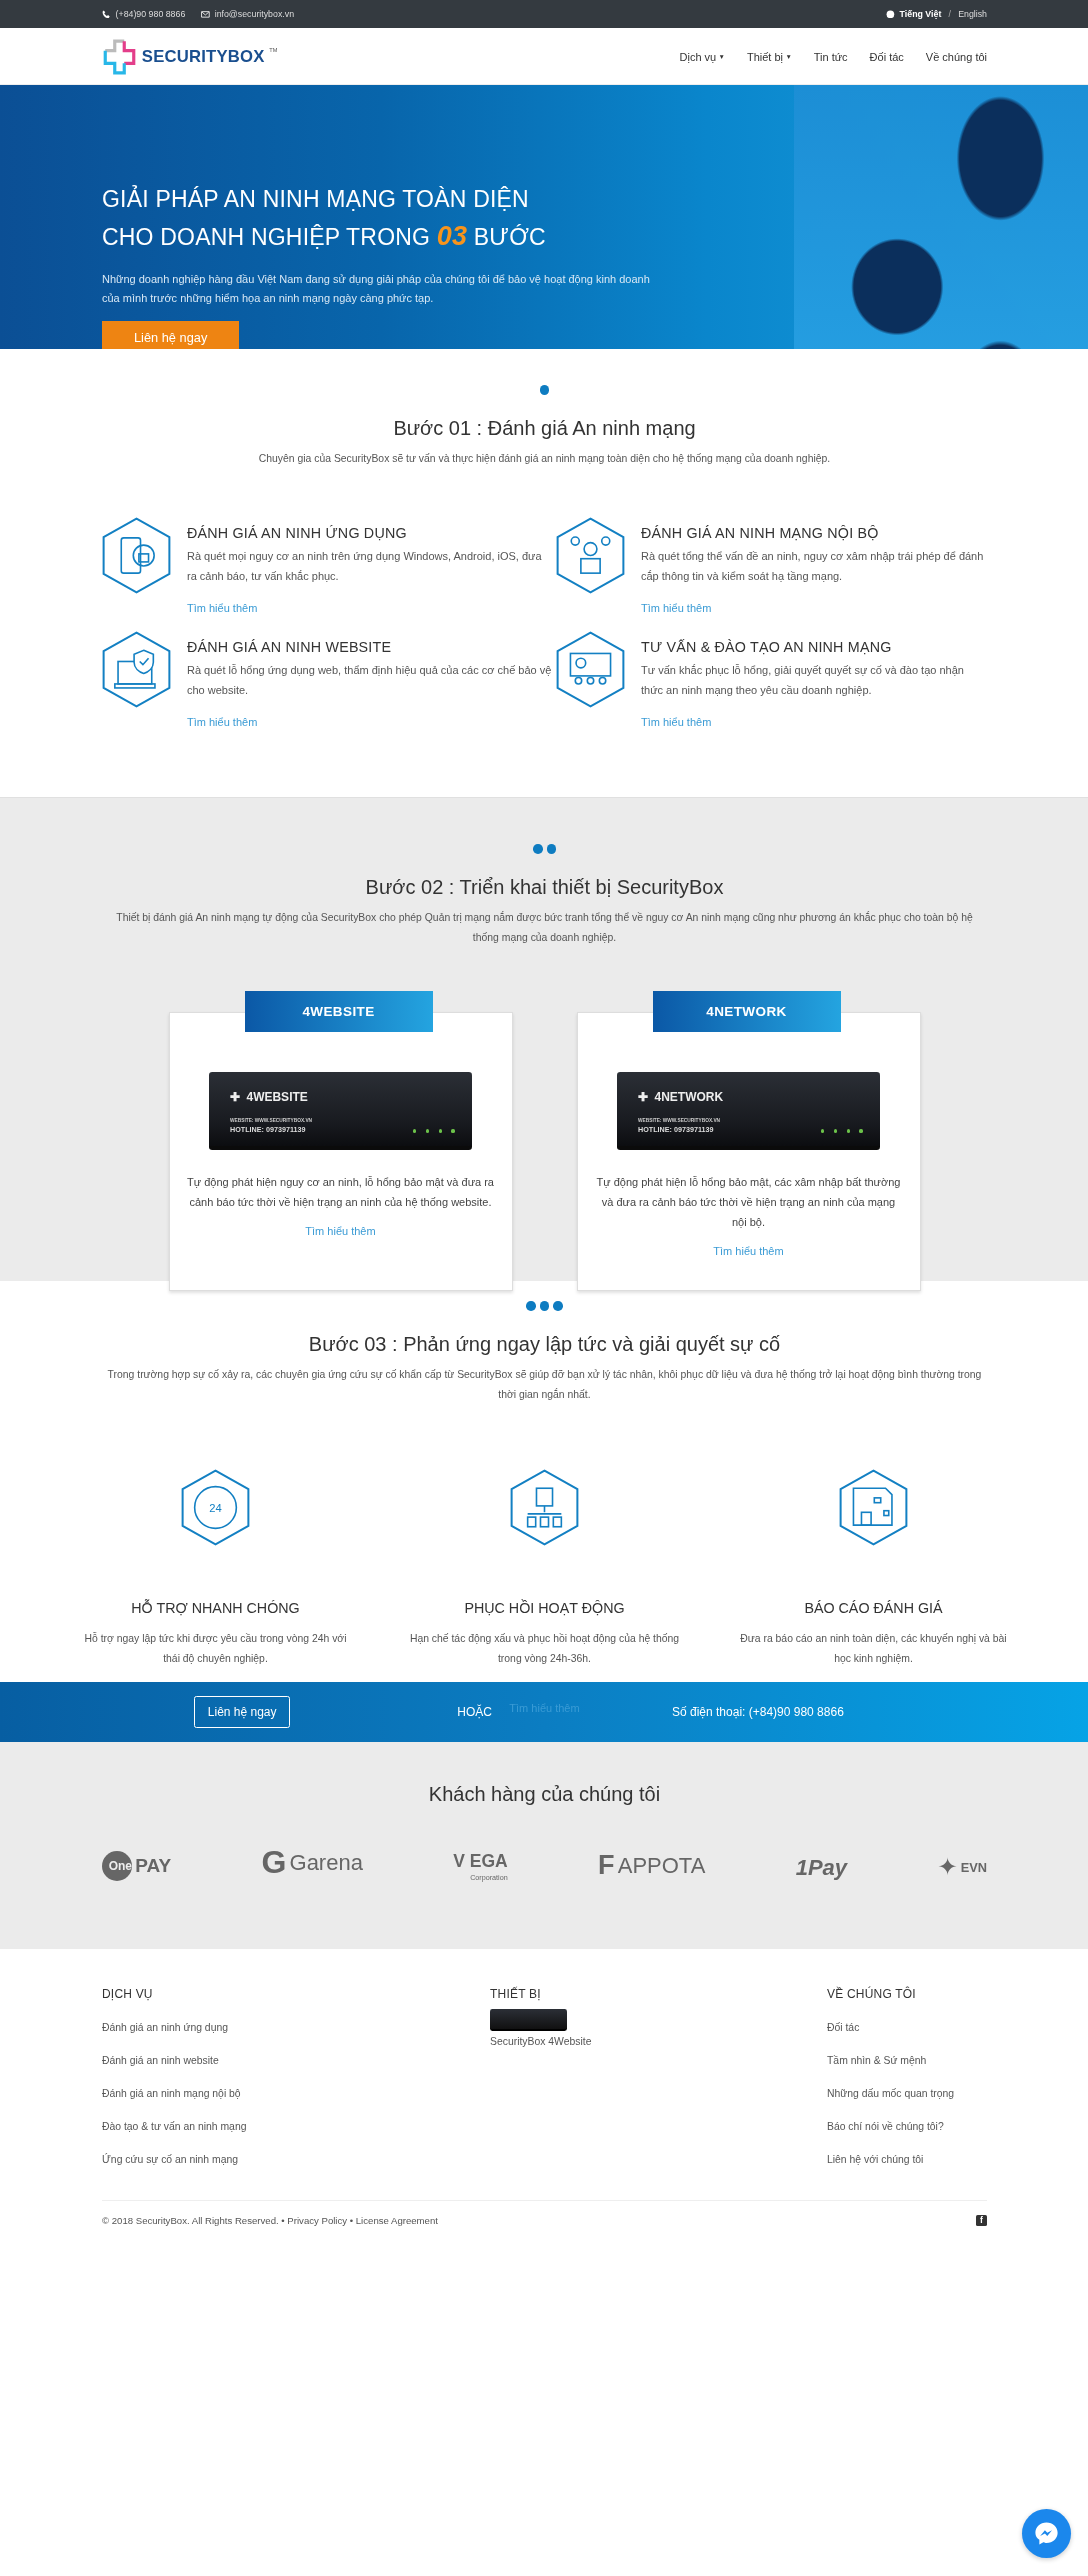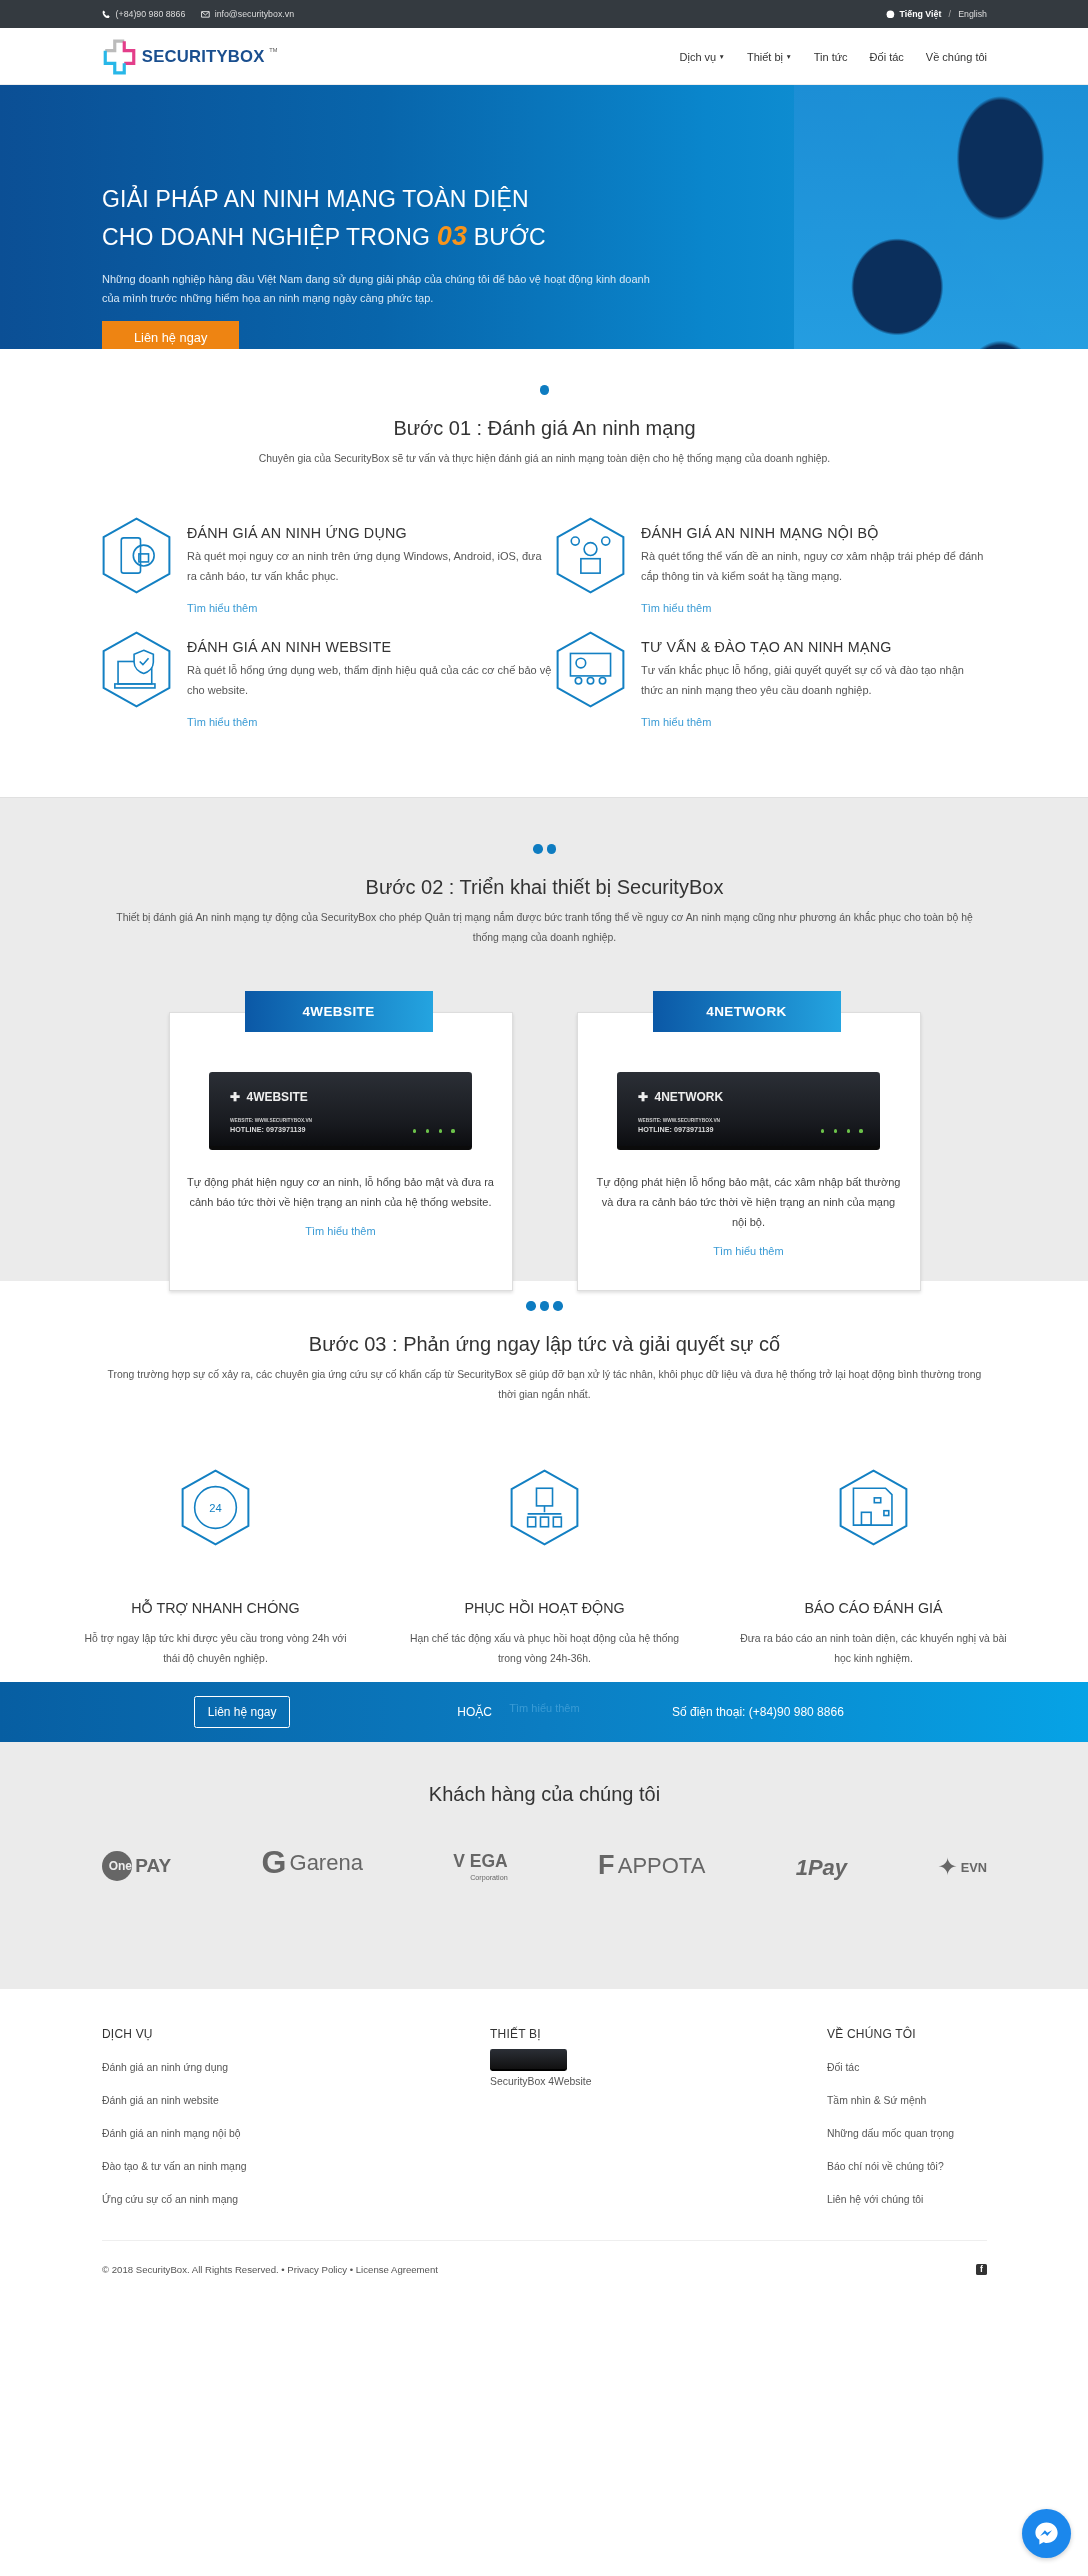--- a/index.html
+++ b/index.html
@@ -86,38 +86,38 @@
 .center-link { text-align: center; margin-top: 17.5px; }
 
 
 .cta { height: 60px; background: linear-gradient(90deg, #075ea2 0%, #0b7dc2 50%, #06a3e6 100%); }
 .cta .container { display: flex; align-items: center; height: 60px; color: #fff; font-size: 12px; }
 .cta-btn { border: 0.8px solid #fff; border-radius: 2.4px; padding: 8px 12.8px; margin-left: 92px; color: #fff; background: transparent; font-size: 12px; }
 .cta-or { margin-left: 167px; }
 .cta-phone { margin-left: 180px; }
 
 
-.customers { background: #ebebeb; height: 247px; padding-top: 41px; }
+.customers { background: #ebebeb; height: 207px; padding-top: 41px; }
 .customers-title { text-align: center; font-size: 20px; color: #333; font-weight: normal; }
 .logos { display: flex; justify-content: space-between; align-items: flex-end; margin-top: 38px; }
 .logo-item { color: #666; font-weight: bold; display: flex; align-items: center; gap: 3.2px; }
 .logo-item .circ { width: 30px; height: 30px; border-radius: 50%; background: #666; color: #eee; font-size: 12px; display: flex; align-items: center; justify-content: flex-end; }
 
 
 .footer { padding-top: 38px; height: 319px; }
 .footer-cols { display: flex; }
 .fcol h4 { font-size: 12px; font-weight: normal; color: #333; letter-spacing: 0.2px; }
 .fcol ul { list-style: none; margin-top: 9.6px; }
 .fcol li { font-size: 10.4px; color: #555; line-height: 33px; }
 .fcol.c1 { width: 388px; }
 .fcol.c2 { width: 337px; }
 .fprod { margin-top: 8px; }
 .fprod .mini { width: 77px; height: 22px; background: linear-gradient(180deg,#2b2f36,#111); border-radius: 2.4px; border-bottom: 2.4px solid #000; }
 .fprod .plabel { font-size: 10.4px; color: #555; margin-top: 4.8px; margin-bottom: 8px; }
-.footer-bottom { border-top: 0.8px solid #eee; margin-top: 24px; padding-top: 23px; display: flex; justify-content: space-between; align-items: center; font-size: 9.6px; color: #555; }
+.footer-bottom { border-top: 0.8px solid #eee; margin-top: 24px; padding-top: 14px; display: flex; justify-content: space-between; align-items: center; font-size: 9.6px; color: #555; }
 .fb-icon { width: 11px; height: 11px; background: #333; color: #fff; font-size: 8.8px; font-weight: bold; display: flex; align-items: center; justify-content: center; border-radius: 1.6px; }
 .messenger { position: absolute; left: 1022px; top: 2509px; width: 49px; height: 49px; border-radius: 50%; background: #1b87ec; box-shadow: 0 1.6px 4.8px rgba(0,0,0,0.2); display: flex; align-items: center; justify-content: center; }
 </style>
 </head>
 <body>
 
 <div class="topbar">
   <div class="container">
     <div class="left">
       <div class="item">

